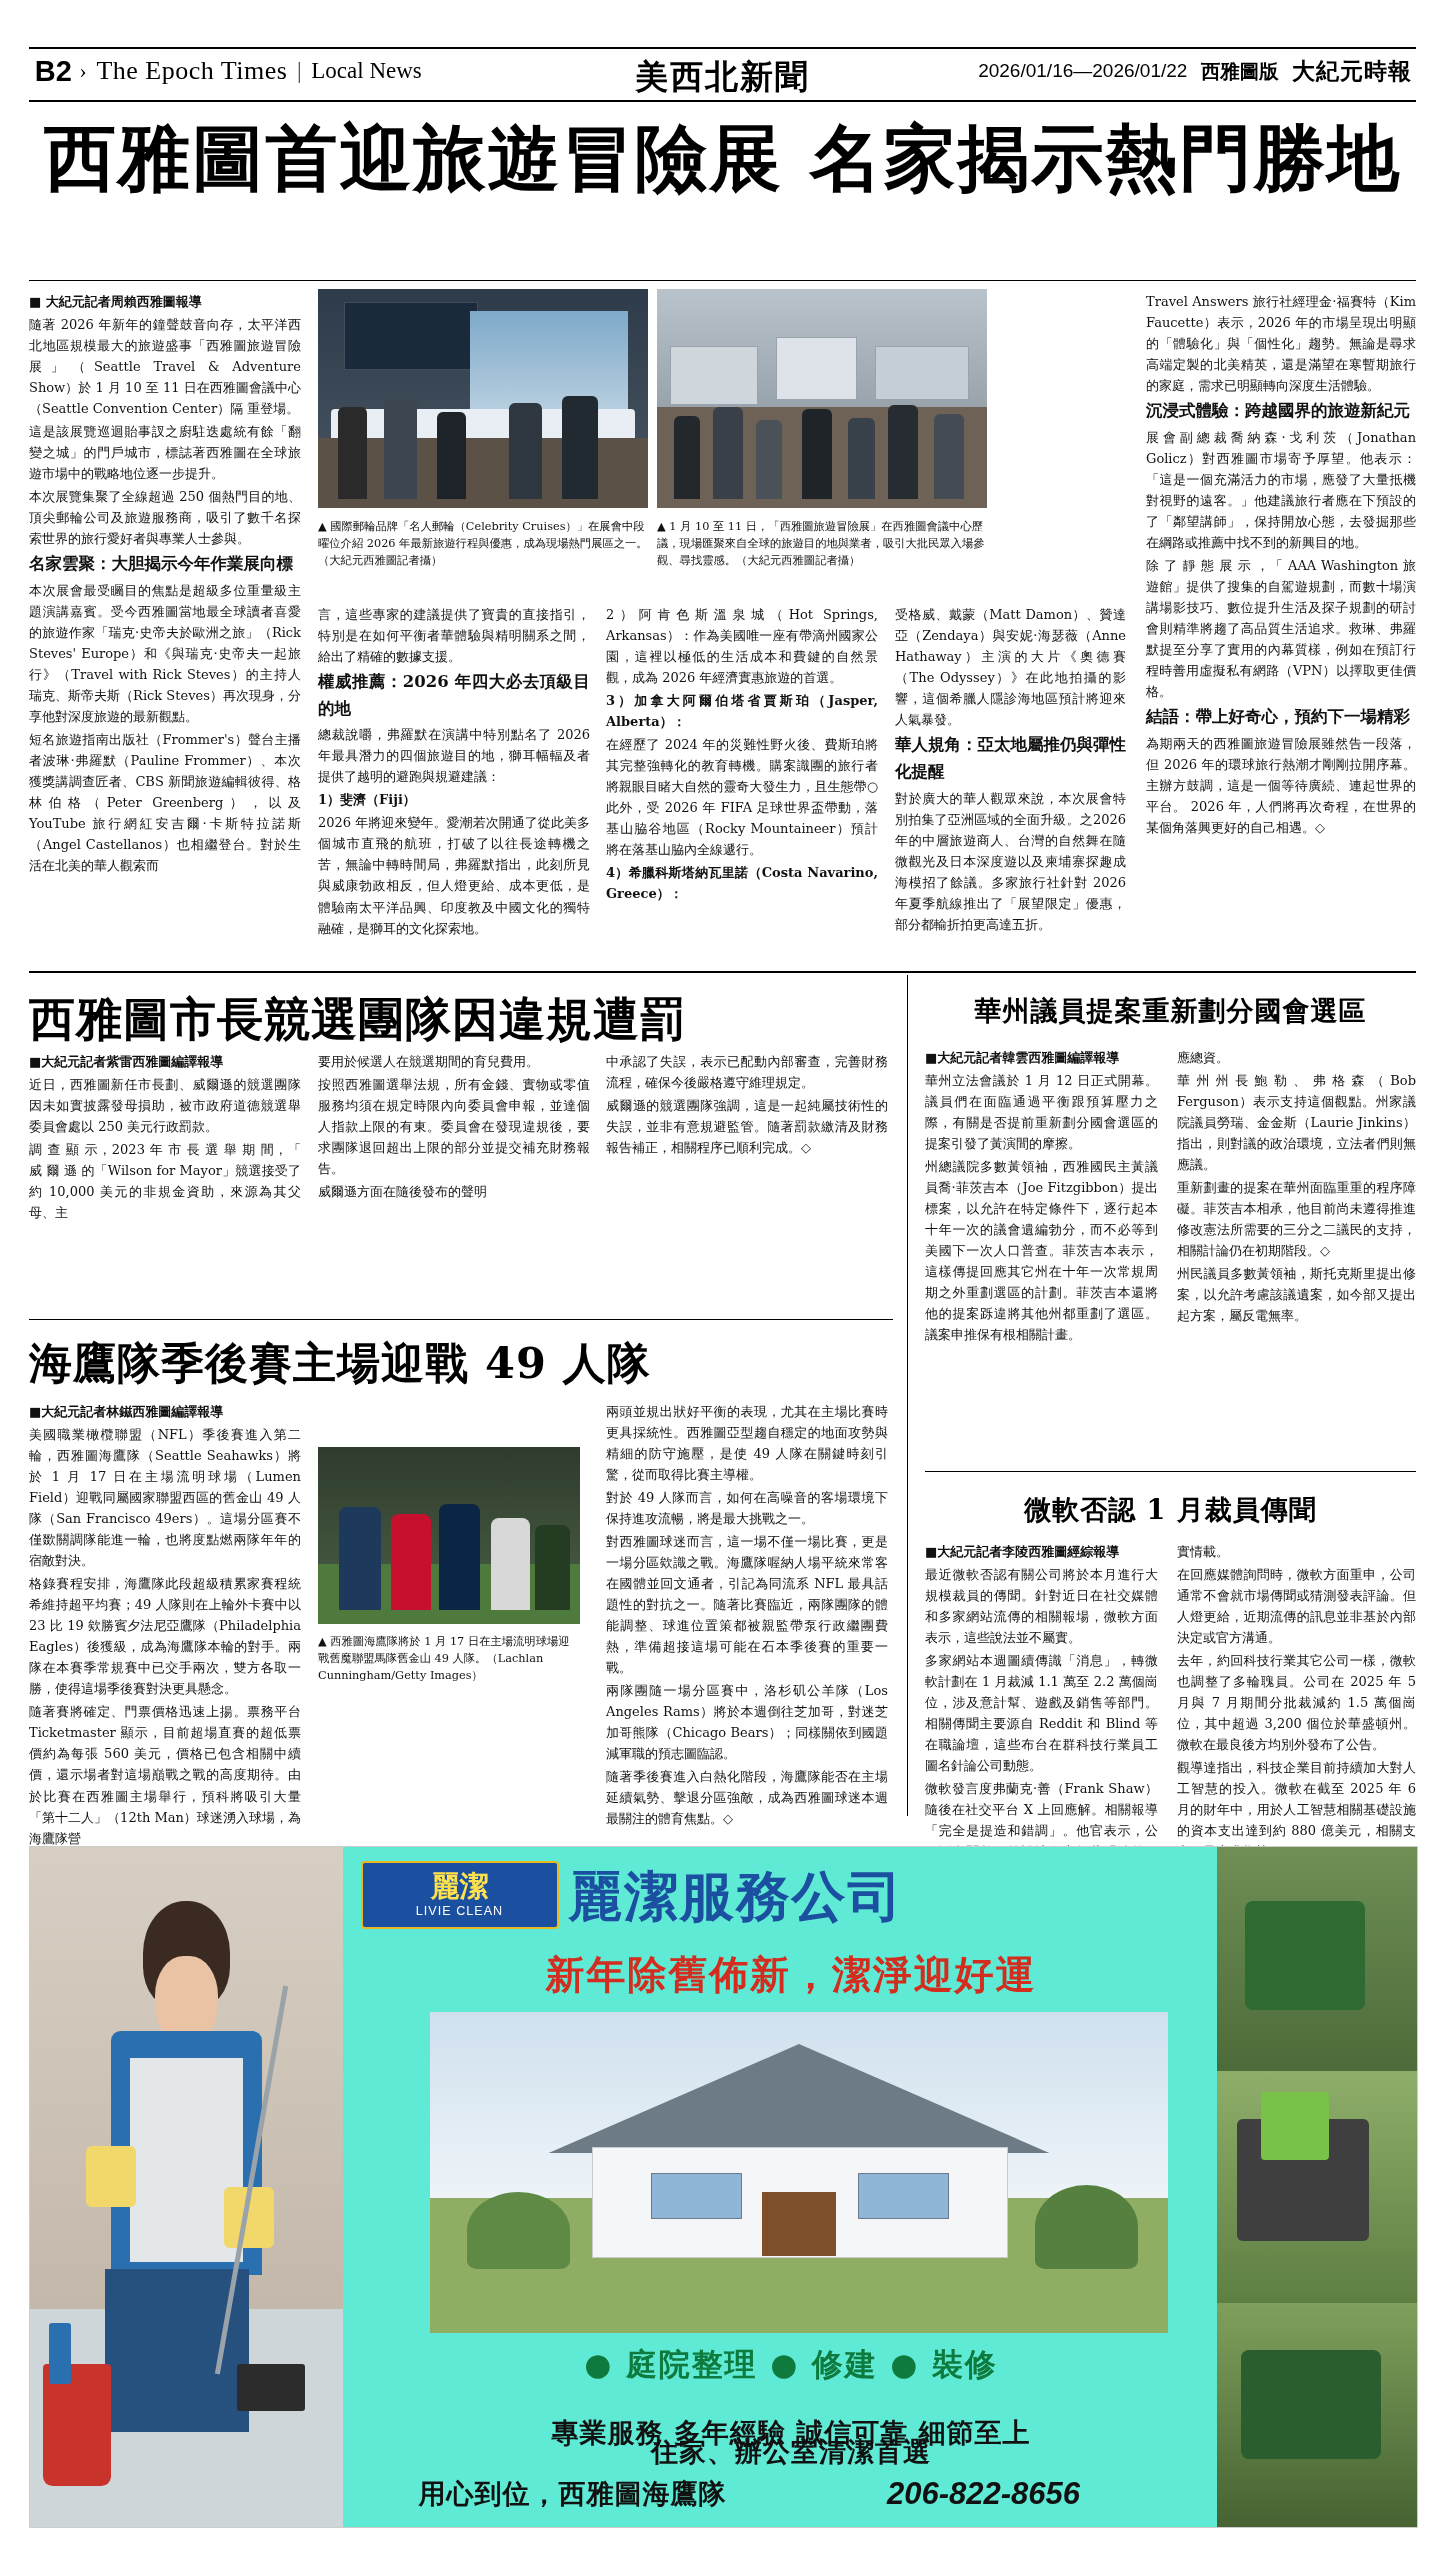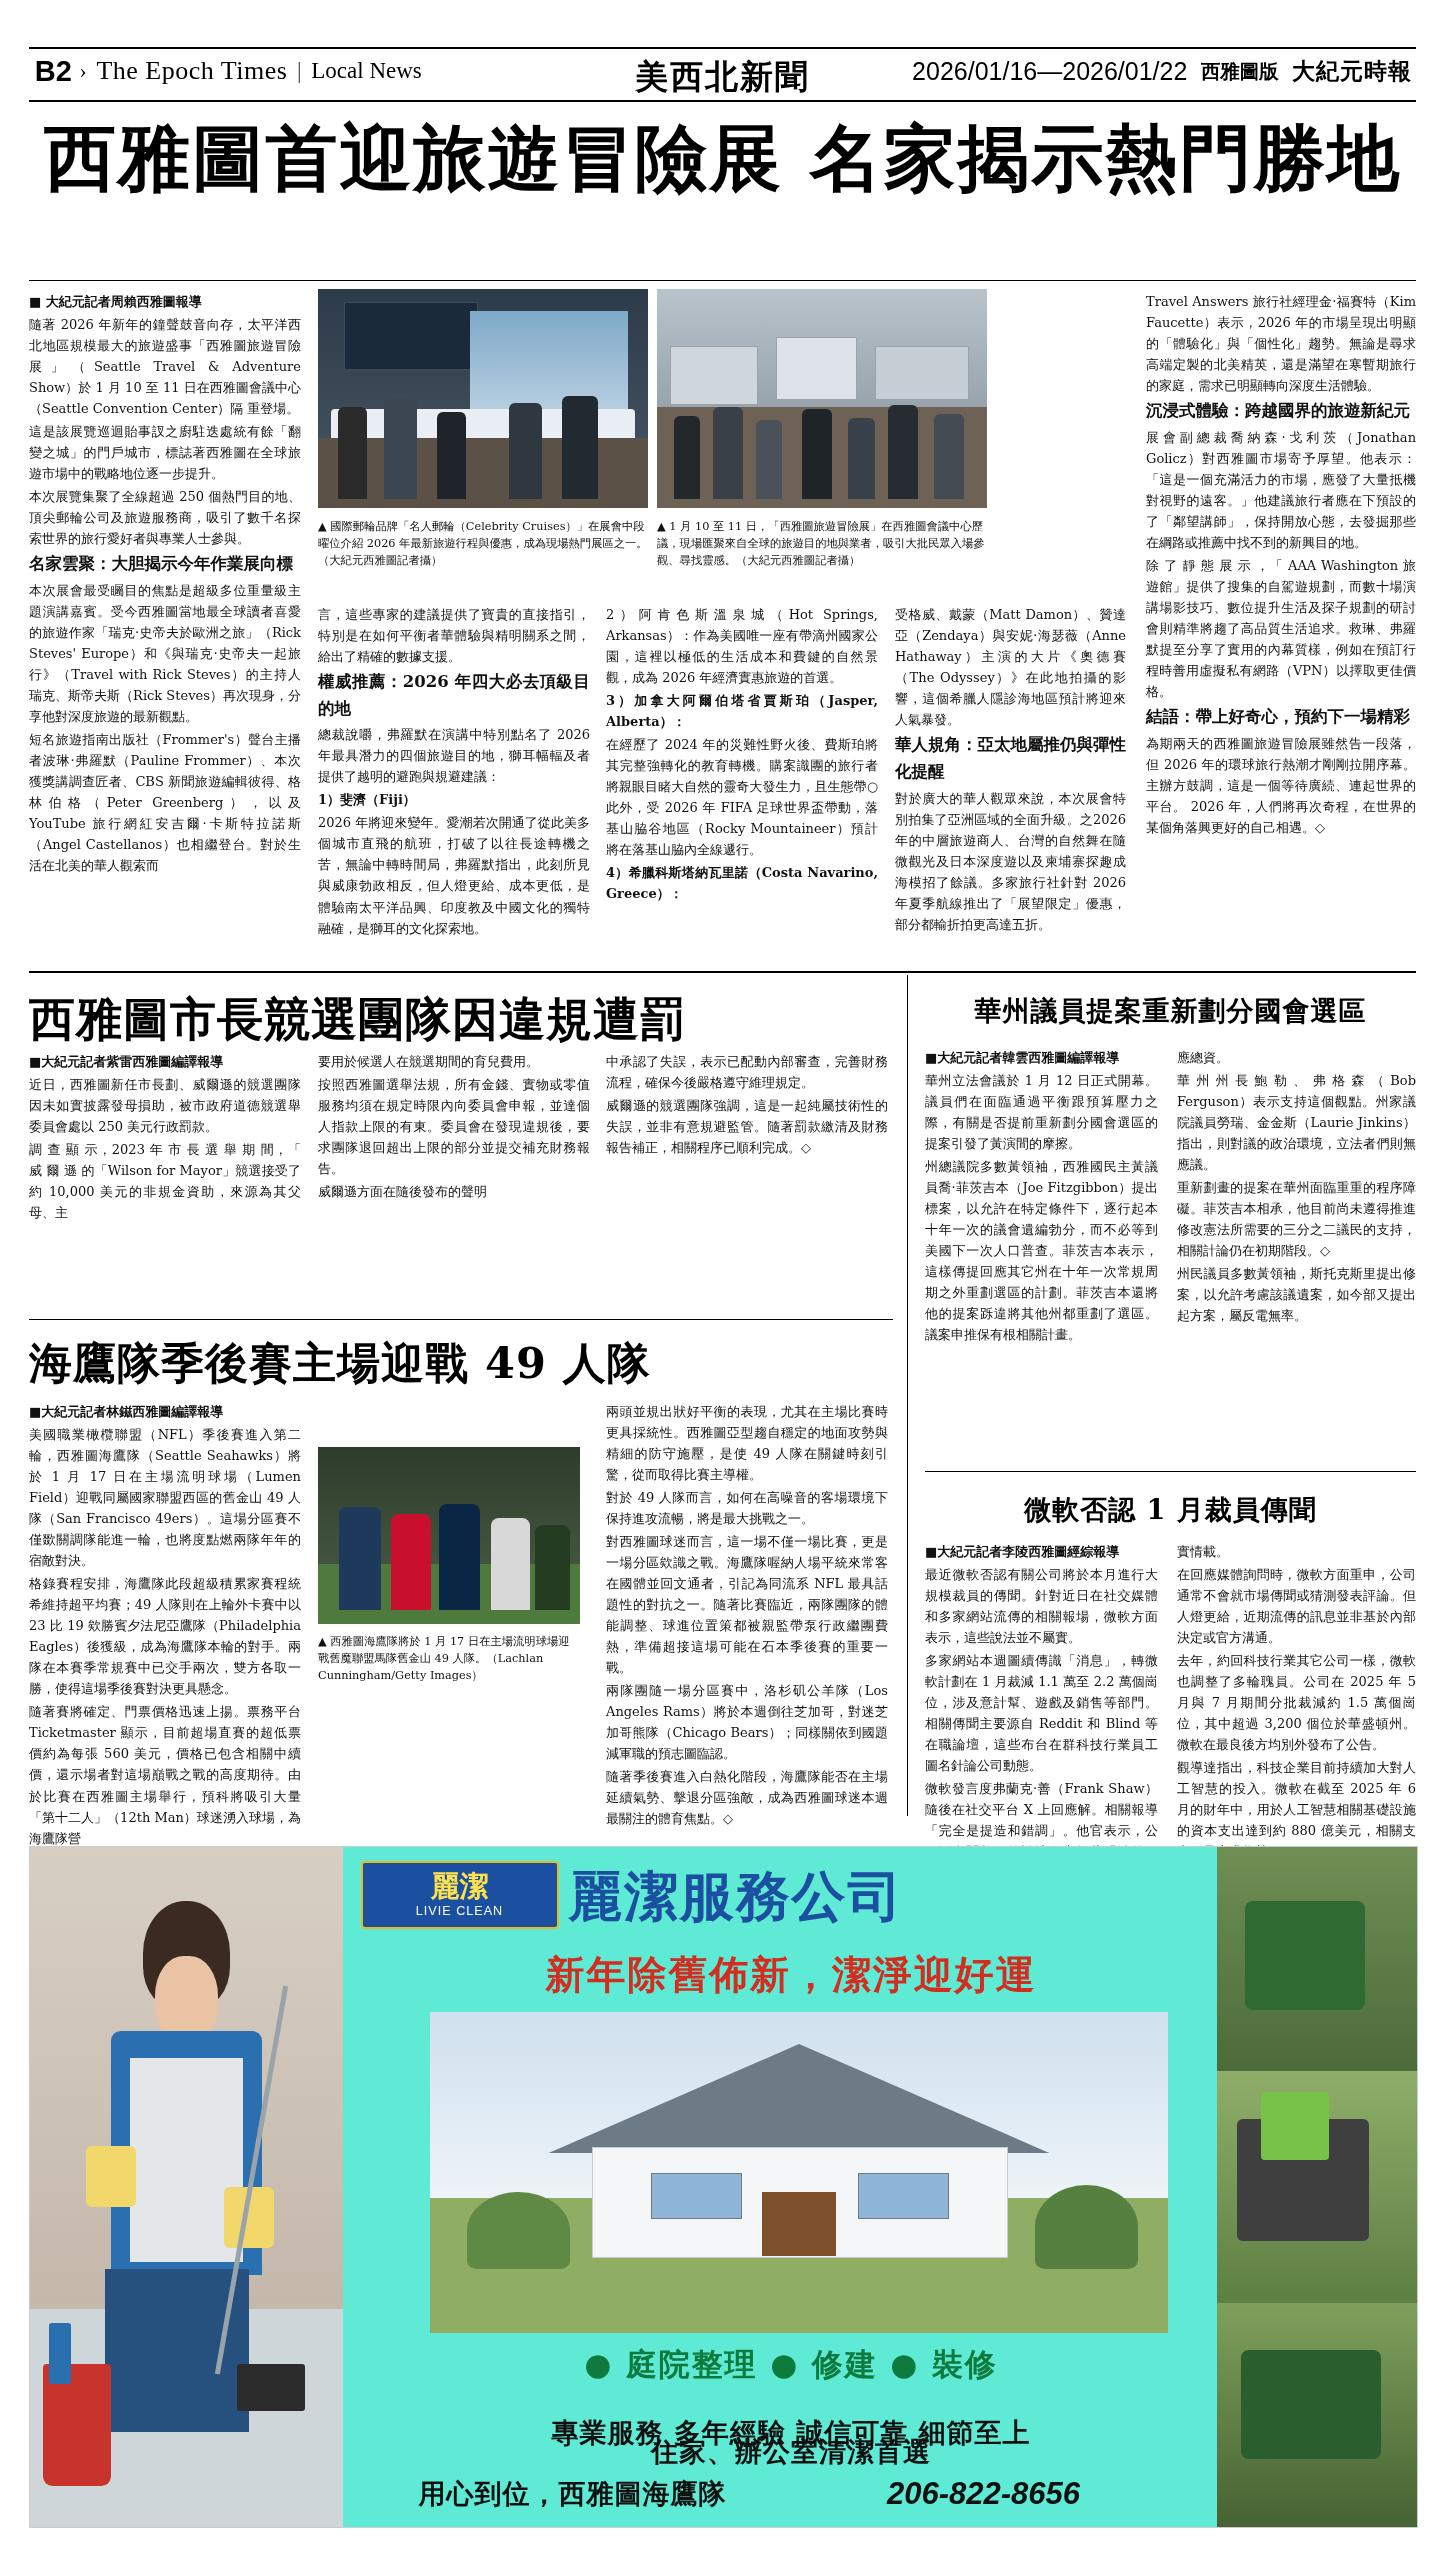--- a/index.html
+++ b/index.html
@@ -16,21 +16,21 @@
     border-top:2.9px solid #000;border-bottom:2.9px solid #000;}
   .mh-inner{display:flex;align-items:center;height:44px;}
   .mh-page{font-family:"Liberation Sans",sans-serif;font-weight:bold;font-size:29px;letter-spacing:0px;padding:0 5.8px 0 5.8px;}
   .mh-arrow{font-size:21.4px;padding:0 9.7px 0 1.9px;color:#000;}
   .mh-epoch{font-family:"Liberation Serif",serif;font-size:26px;letter-spacing:0.5px;}
   .mh-sep{padding:0 9.7px;font-size:23px;color:#444;}
   .mh-local{font-family:"Liberation Serif",serif;font-size:23px;}
   .mh-cn{position:absolute;left:50%;transform:translateX(-50%);top:5.8px;
     font-family:"DejaVu Serif",serif;font-weight:bold;font-size:33px;letter-spacing:1.9px;}
   .mh-right{margin-left:auto;display:flex;align-items:center;gap:13.6px;padding-right:3.9px;}
-  .mh-date{font-family:"Liberation Sans",sans-serif;font-size:25px;letter-spacing:0px;}
+  .mh-date{font-family:"Liberation Sans",sans-serif;font-size:19px;letter-spacing:0px;}
   .mh-edition{font-family:"DejaVu Serif",serif;font-size:19.4px;font-weight:bold;}
   .mh-logo{font-family:"DejaVu Serif",serif;font-size:23px;font-weight:bold;letter-spacing:1px;}
 
   
   .headline{position:absolute;left:29px;top:117px;width:1387px;text-align:center;
     font-family:"DejaVu Serif",serif;font-weight:bold;font-size:72px;letter-spacing:1.9px;
     line-height:1.15;}
   .hr-thin{position:absolute;left:29px;width:1387px;border-top:1px solid #000;}
 
   

